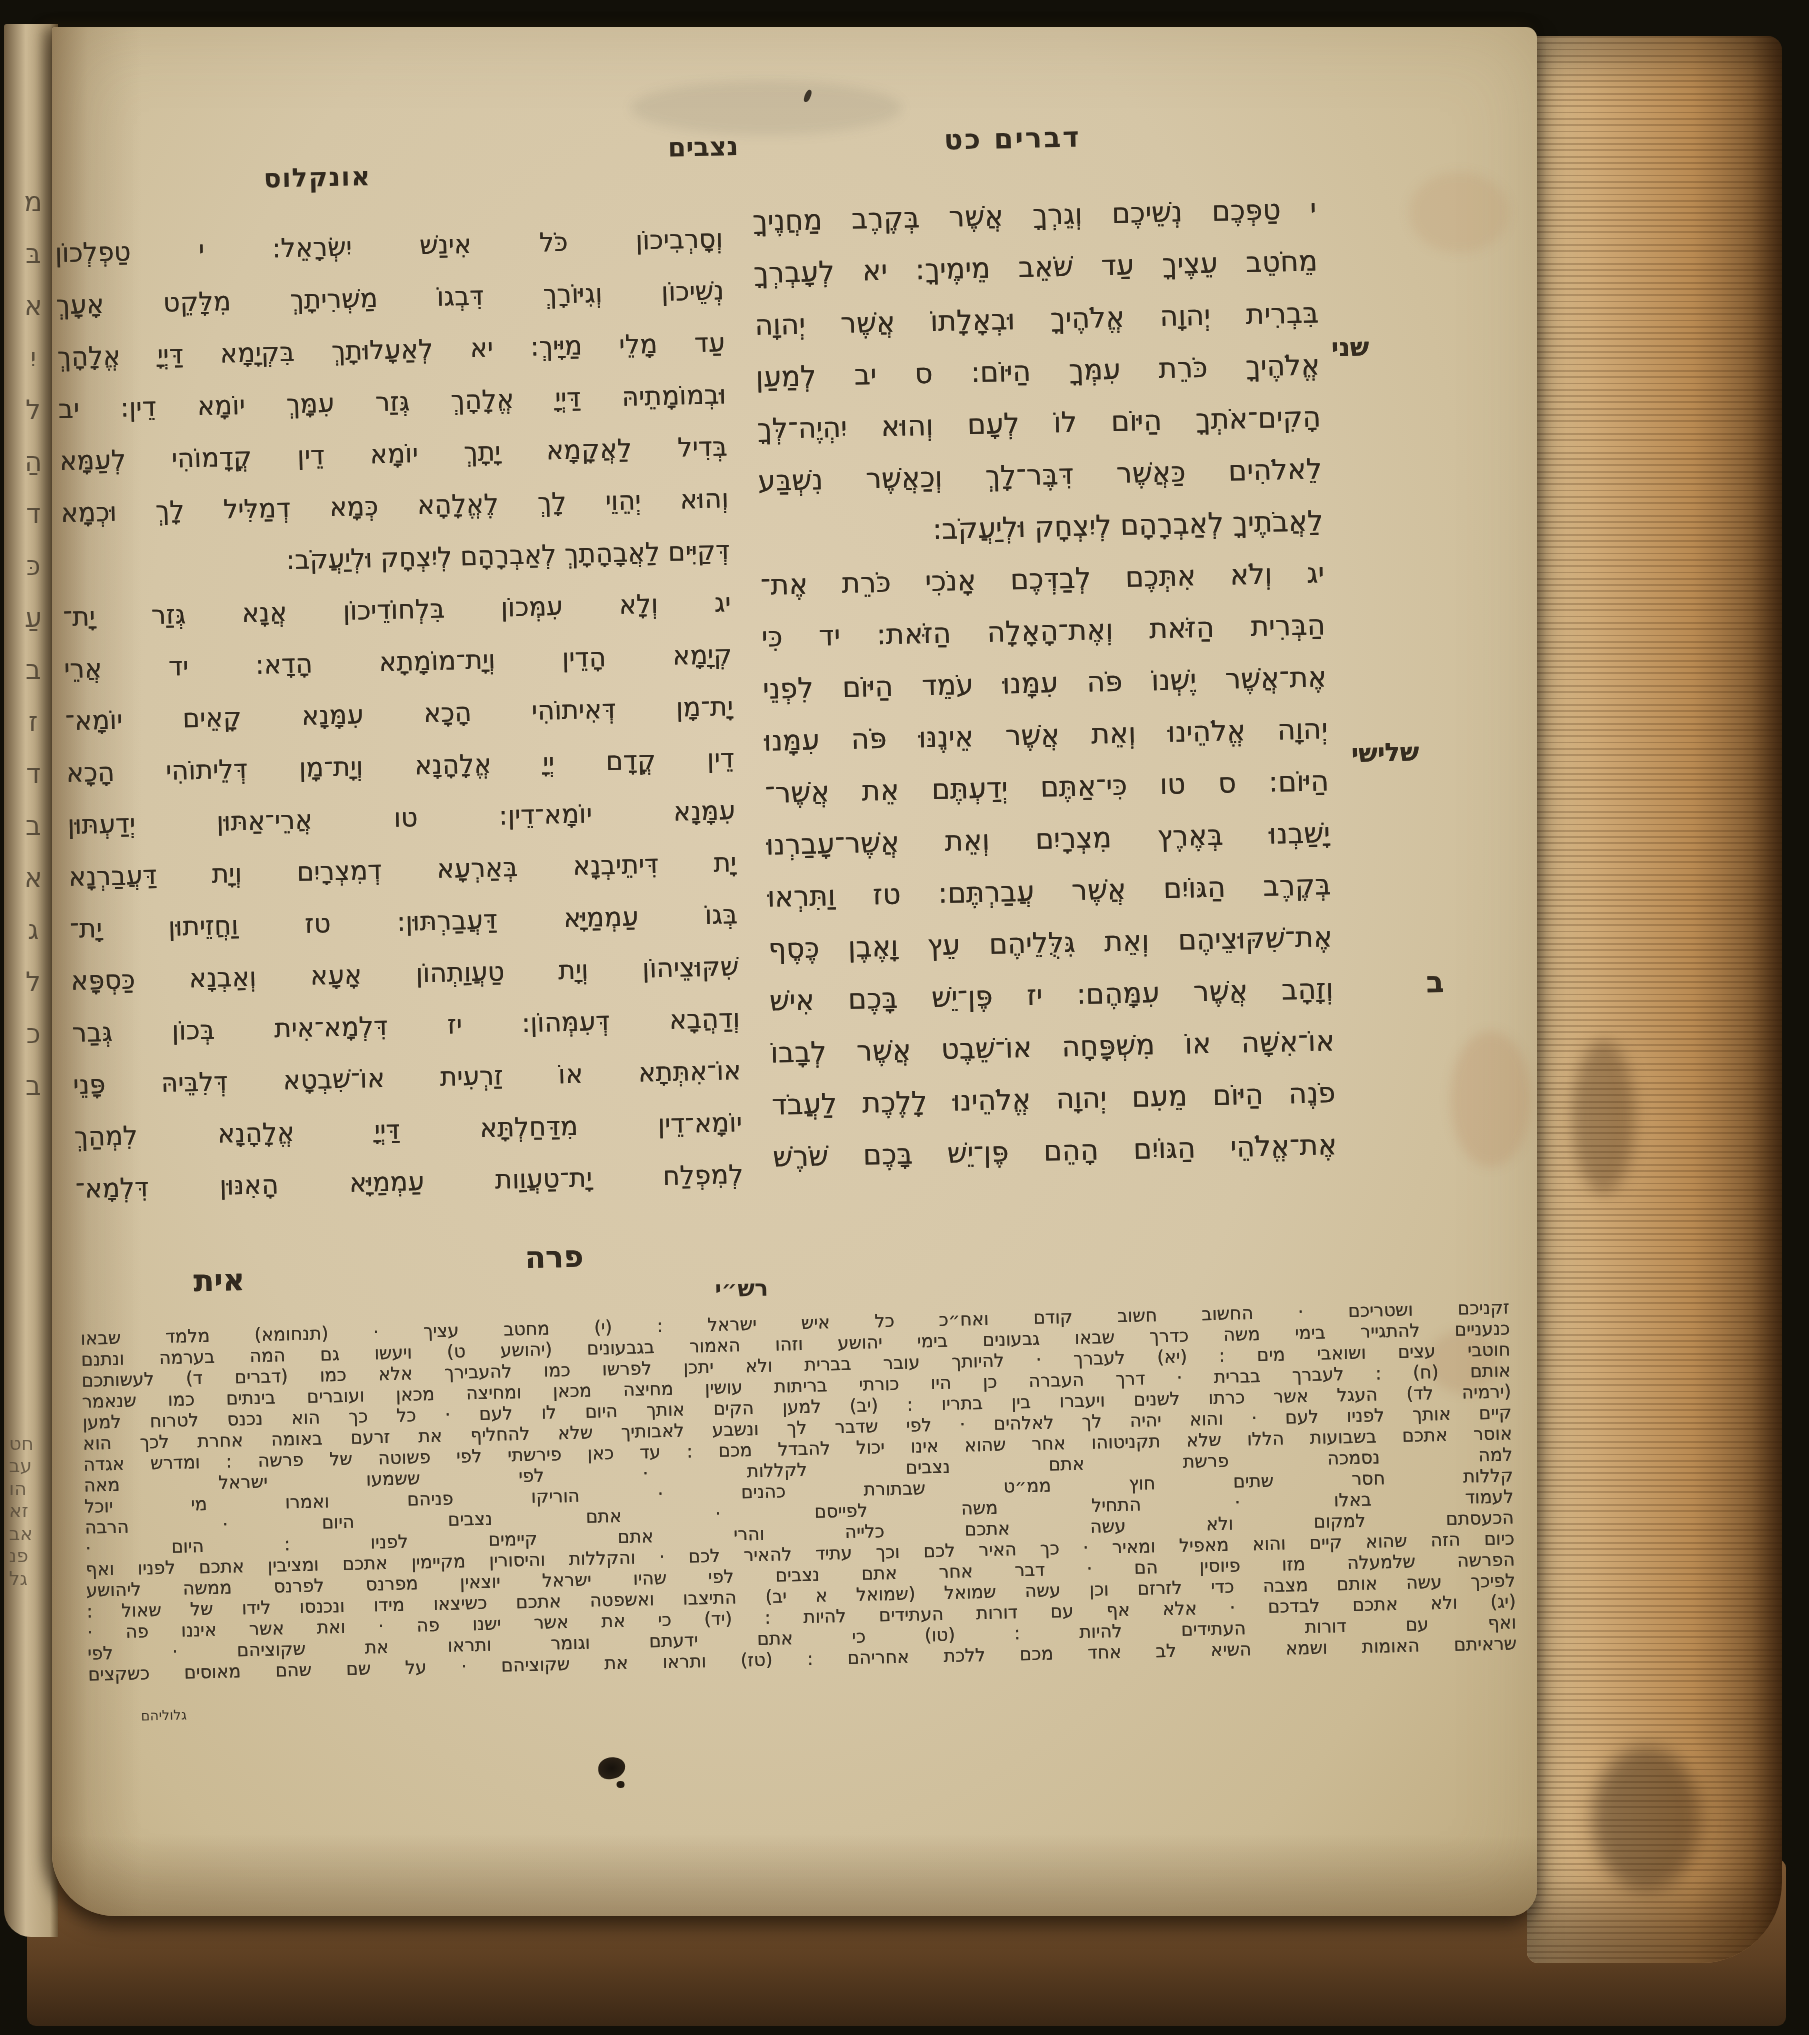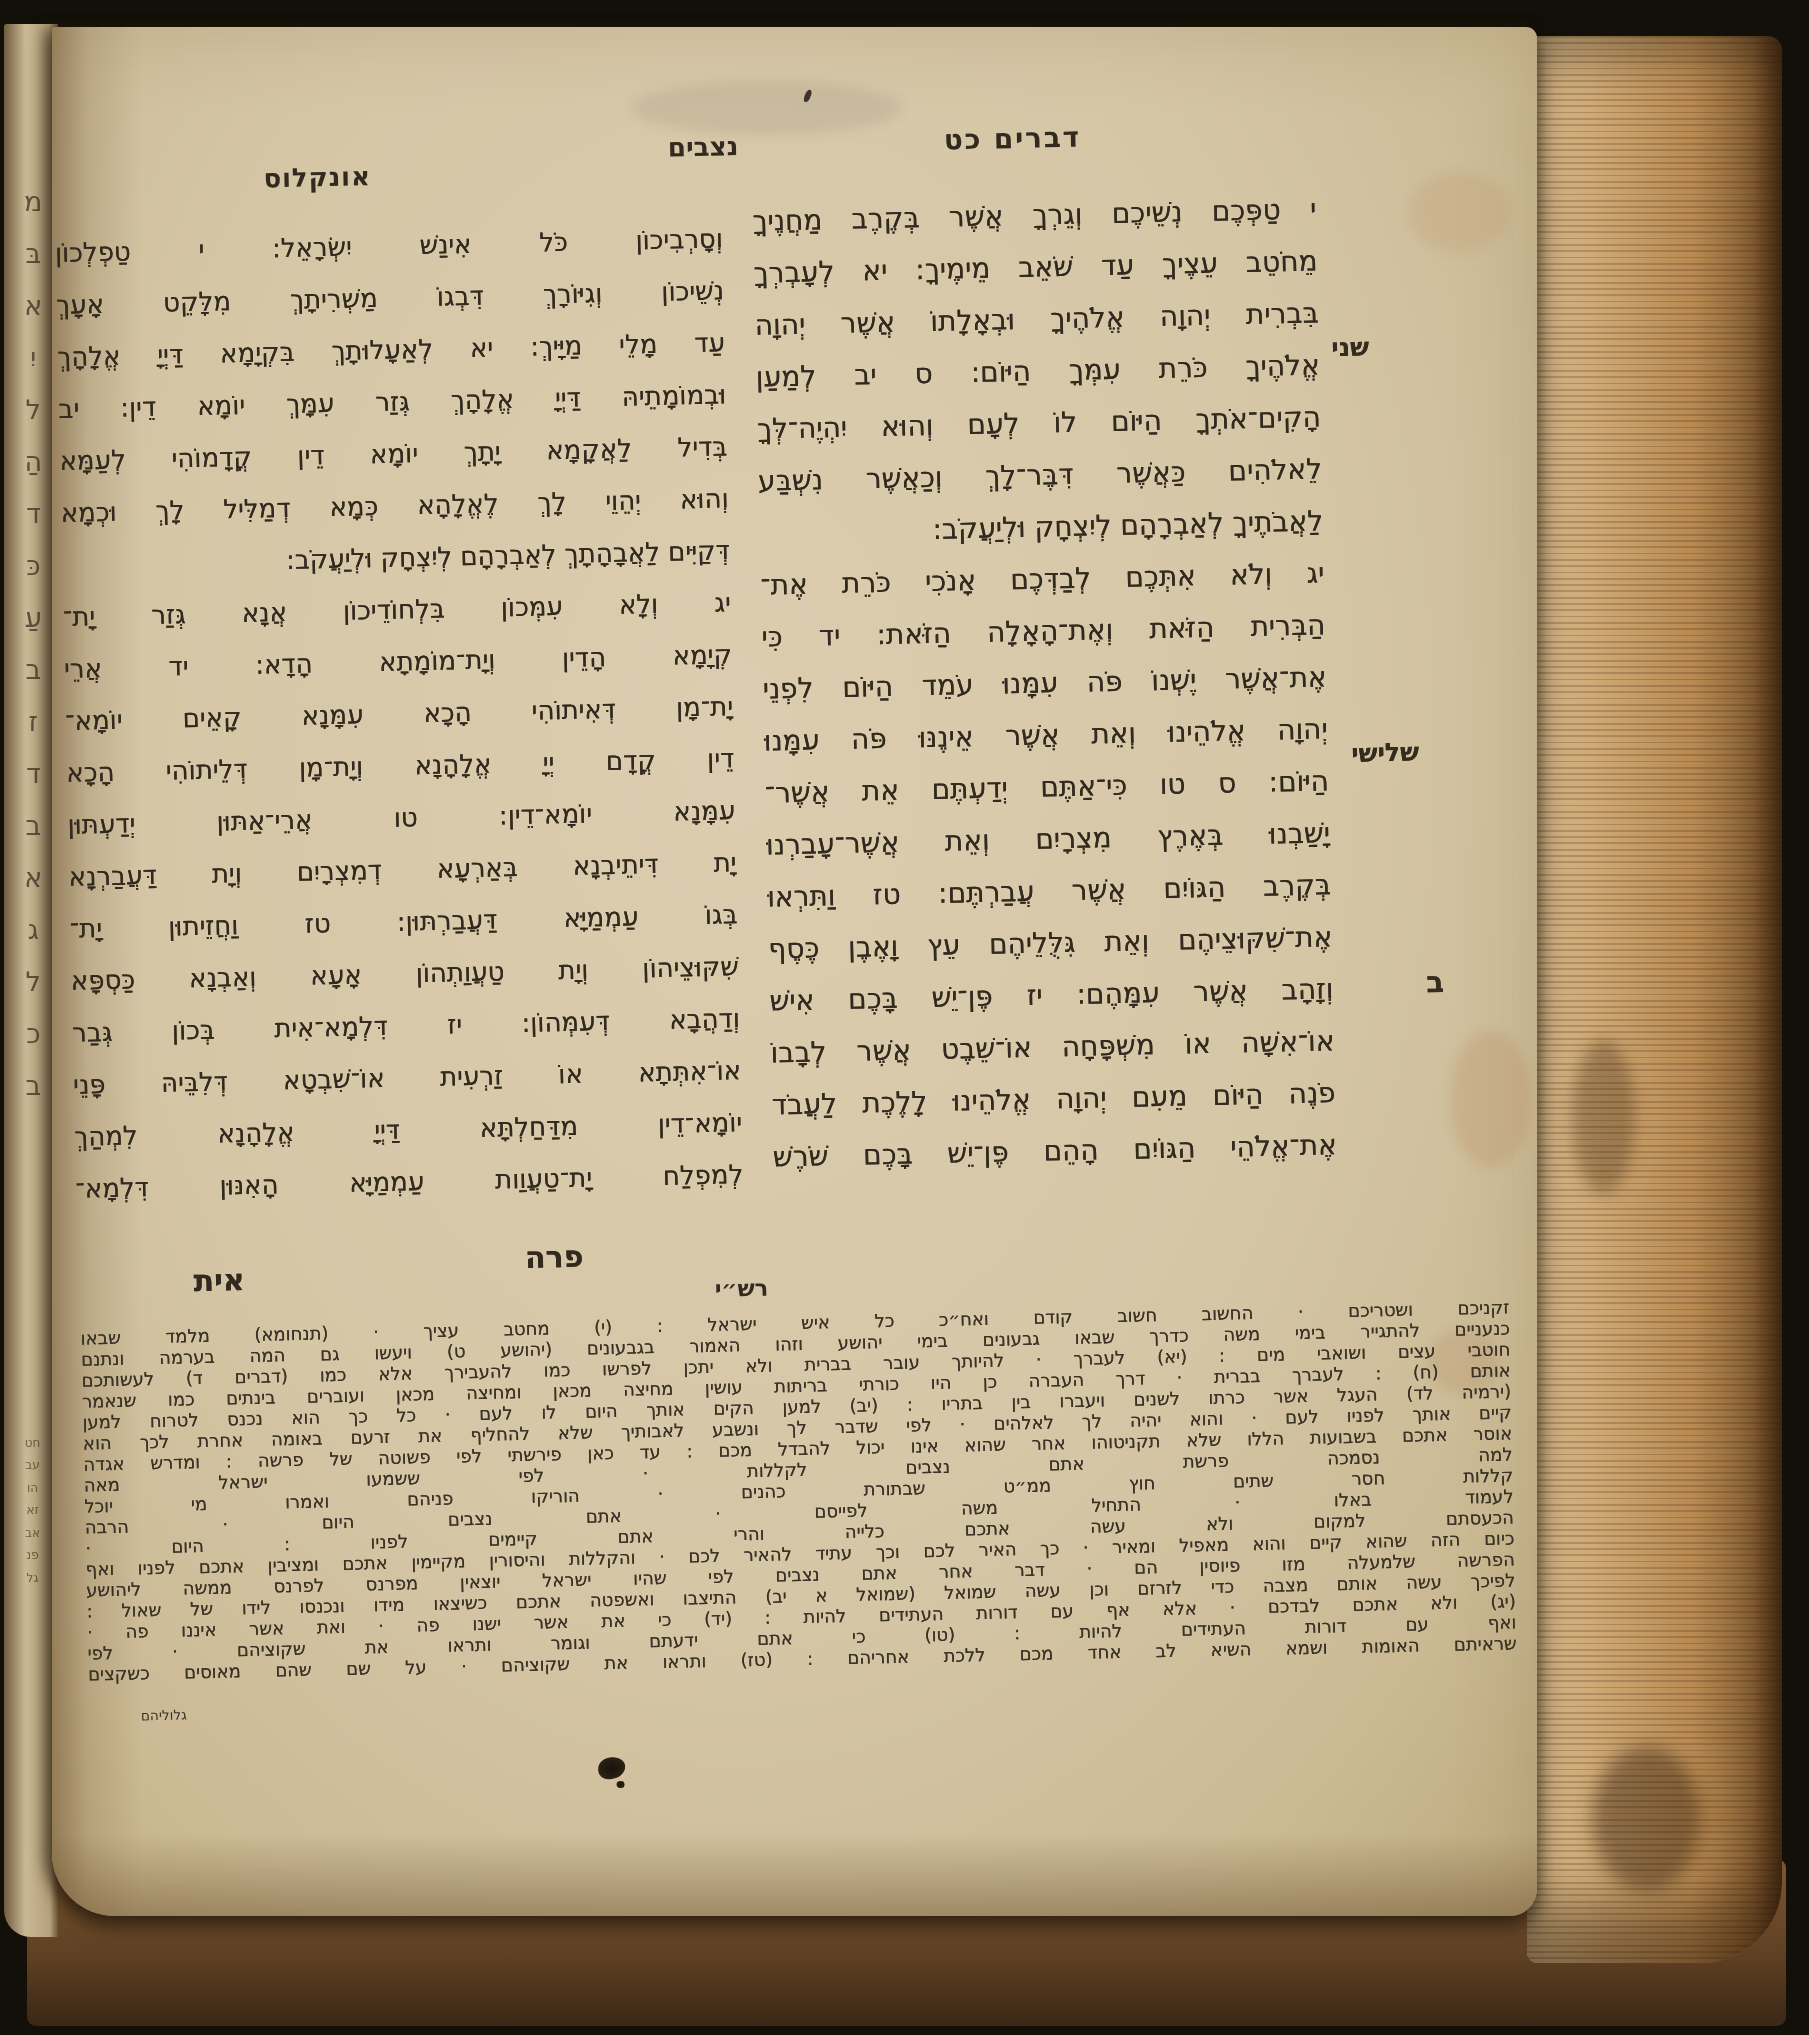--- a/index.html
+++ b/index.html
@@ -14,21 +14,21 @@
       linear-gradient(to right,#dcc090,#cda672 30%,#b98a52 65%,#8a6236 88%,#55361a);
     border-radius:7.2px 14.5px 81px 11px;box-shadow:inset 0 27px 36px rgba(0,0,0,.25), inset 0 -54px 54px rgba(40,20,5,.45);}
   .fore-stain1{position:absolute;left:1572px;top:1040px;width:63px;height:154px;background:rgba(50,25,8,.30);border-radius:50%;filter:blur(7.2px);}
   .fore-stain2{position:absolute;left:1592px;top:1746px;width:109px;height:145px;background:rgba(35,18,5,.38);border-radius:50%;filter:blur(9px);}
   .prev-sliver{position:absolute;left:3.6px;top:23.5px;width:54px;height:1913px;
     background:linear-gradient(to right,#6f5c40,#cbb894 40%,#b5a17b 85%,#6b5536);
     border-radius:2.7px 0 0 27px;overflow:hidden;}
   .prev-glyphs{position:absolute;left:7.2px;top:152px;width:45px;color:#4c4132;opacity:.85;
     font-size:27px;line-height:52px;text-align:center;white-space:pre-line;}
   .prev-glyphs-small{position:absolute;left:5.4px;top:1408px;width:47px;color:#554938;opacity:.8;
-    font-size:12px;line-height:22.6px;text-align:center;white-space:pre-line;}
+    font-size:19px;line-height:22.6px;text-align:left;white-space:pre-line;}
   .page{position:absolute;left:52px;top:27px;width:1485px;height:1889px;
     background:
       radial-gradient(ellipse at 46% 38%, #dccdb0 0%, #d5c6a6 52%, #cbba94 80%, #bda97e 100%);
     border-radius:3.6px 11px 27px 63px;
     box-shadow:-7.2px 0 12.7px rgba(50,32,14,.55), 0 9px 20px rgba(0,0,0,.55), inset 0 0 81px rgba(125,95,55,.22);}
   .gutter-shade{position:absolute;left:0;top:0;width:100px;height:100%;
     background:linear-gradient(to right,rgba(95,66,32,.45),rgba(95,66,32,.14) 36px,rgba(0,0,0,0) 90px);
     border-radius:3.6px 0 0 63px;}
   .bottom-shade{position:absolute;left:0;bottom:0;width:100%;height:81px;
     background:linear-gradient(to top,rgba(90,62,30,.35),rgba(0,0,0,0));border-radius:0 0 27px 63px;}

